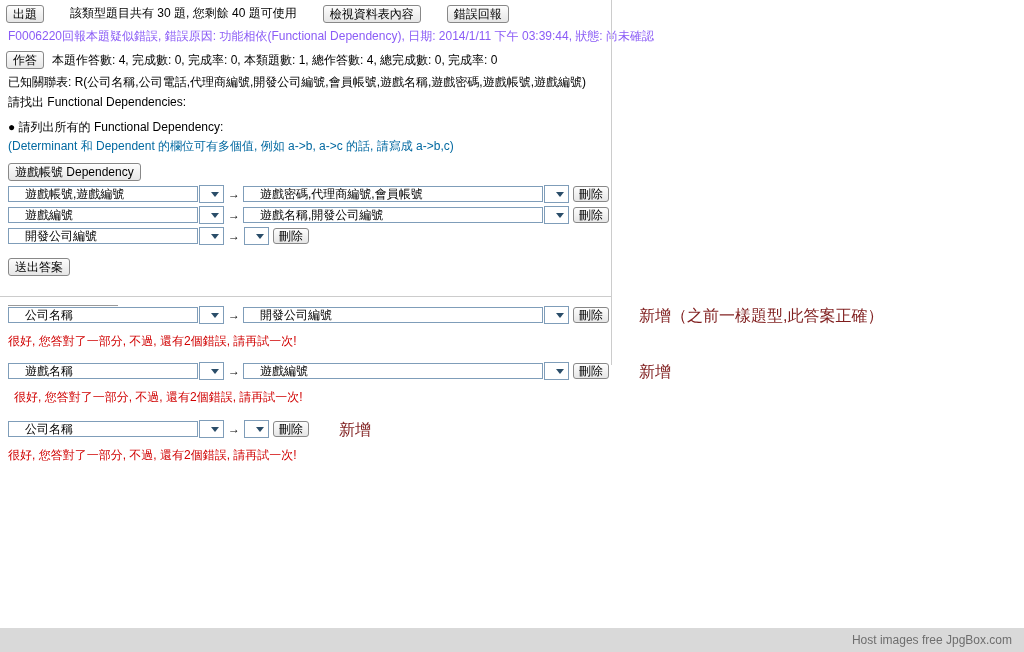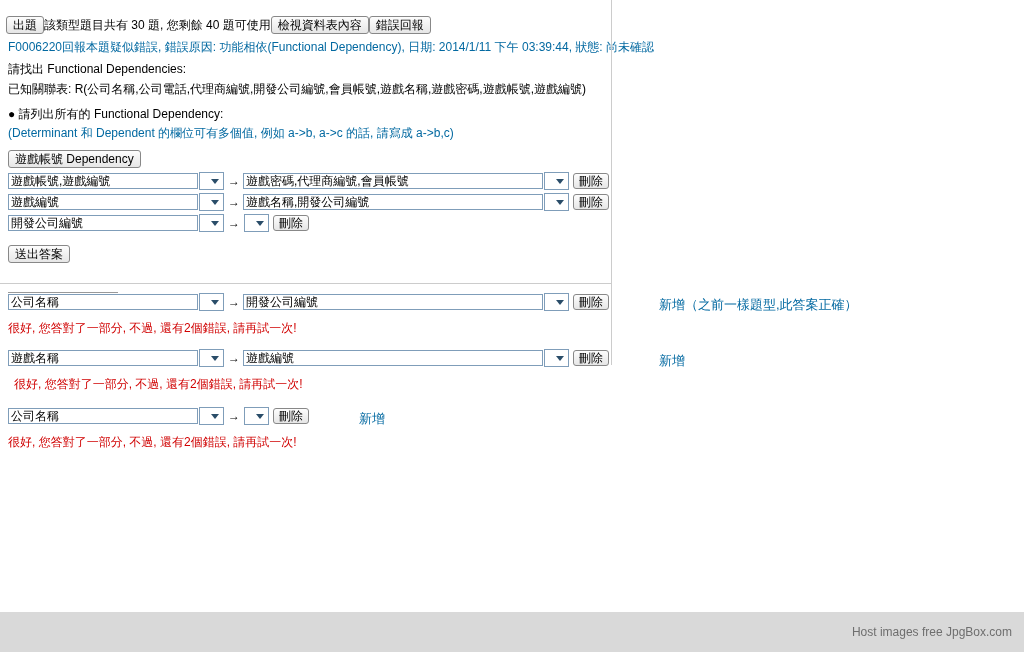--- a/index.html
+++ b/index.html
@@ -24,36 +24,36 @@
     border: 1px solid #888;
     border-radius: 3px;
     background: linear-gradient(#fdfdfd, #e6e6e6);
     color: #000;
     cursor: pointer;
     white-space: nowrap;
     line-height: 14px;
   }
   .btn.small { padding: 0 5px; }
   .topbar {
-    padding: 16px 6px 2px 6px;
-    display: flex;
-    align-items: flex-end;
-    gap: 0;
+    padding: 5px 6px 2px 6px;
+    display: flex;
+    align-items: flex-start;
+    gap: 26px;
   }
   .topbar .info { font-size: 12px; }
   .checkline {
     padding: 3px 6px 0 8px;
     display: flex;
     align-items: center;
     gap: 4px;
     font-size: 12px;
   }
   .checkline input { margin: 0 2px 0 0; }
   .err-line {
-    color: #0369a1;
+    color: #8b5cf6;
     font-size: 12px;
     padding: 3px 12px 2px 8px;
   }
   .statsline {
     padding: 4px 6px 2px 6px;
     display: flex;
     align-items: center;
     gap: 8px;
     font-size: 12px;
   }
@@ -77,21 +77,21 @@
     align-items: center;
     gap: 0px;
     margin-bottom: 3px;
   }
   .txt {
     font-family: "Liberation Sans", sans-serif;
     font-size: 12px;
     height: 16px;
     border: 1px solid #7f9db9;
     background: #ffffff;
-    padding: 0 2px;
+    padding: 0 16px;
     box-sizing: border-box;
     color: #000;
   }
   .txt.det { width: 190px; }
   .txt.dep { width: 300px; }
   .sel {
     width: 25px;
     height: 18px;
     border: 1px solid #7f9db9;
     background: #ffffff;
@@ -130,35 +130,34 @@
     width: 612px;
   }
   .short-rule {
     border: none;
     border-top: 1px solid #999999;
     margin: 0;
     width: 110px;
   }
   .extra-block {
     display: flex;
-    align-items: flex-end;
-    gap: 20px;
+    align-items: center;
   }
   .extra-note {
     margin-left: 30px;
-    font-size: 13px;
-    color: #0369a1;
+    font-size: 16px;
+    color: #7f1d1d;
     white-space: nowrap;
   }
   .footer {
     position: absolute;
     left: 0;
     bottom: 0;
     width: 1024px;
-    height: 40px;
+    height: 24px;
     background: #d9d9d9;
     display: flex;
     align-items: center;
     justify-content: flex-end;
     color: #6e6e6e;
     font-size: 12px;
     padding-right: 12px;
     box-sizing: border-box;
   }
   .vline {
@@ -179,23 +178,27 @@
   <div class="topbar">
     <button class="btn">出題</button>
     <span class="info">該類型題目共有 30 題, 您剩餘 40 題可使用</span>
     <button class="btn">檢視資料表內容</button>
     <button class="btn">錯誤回報</button>
   </div>
 
 
   <div class="err-line">F0006220回報本題疑似錯誤, 錯誤原因: 功能相依(Functional Dependency), 日期: 2014/1/11 下午 03:39:44, 狀態: 尚未確認</div>
 
-
+  <div class="statsline">
+    <button class="btn">作答</button>
+    <span>本題作答數: 4, 完成數: 0, 完成率: 0, 本類題數: 1, 總作答數: 4, 總完成數: 0, 完成率: 0</span>
+  </div>
+
+  <div class="plain">已知關聯表: R(公司名稱,公司電話,代理商編號,開發公司編號,會員帳號,遊戲名稱,遊戲密碼,遊戲帳號,遊戲編號)</div>
   <div class="plain">請找出 Functional Dependencies:</div>
-  <div class="plain">已知關聯表: R(公司名稱,公司電話,代理商編號,開發公司編號,會員帳號,遊戲名稱,遊戲密碼,遊戲帳號,遊戲編號)</div>
   <div class="bullet">● 請列出所有的 Functional Dependency:</div>
   <div class="hint">(Determinant 和 Dependent 的欄位可有多個值, 例如 a-&gt;b, a-&gt;c 的話, 請寫成 a-&gt;b,c)</div>
 
   <div class="addbtn-wrap">
     <button class="btn">遊戲帳號 Dependency</button>
   </div>
 
   <div class="dep-rows">
 
     <div class="dep-row">

